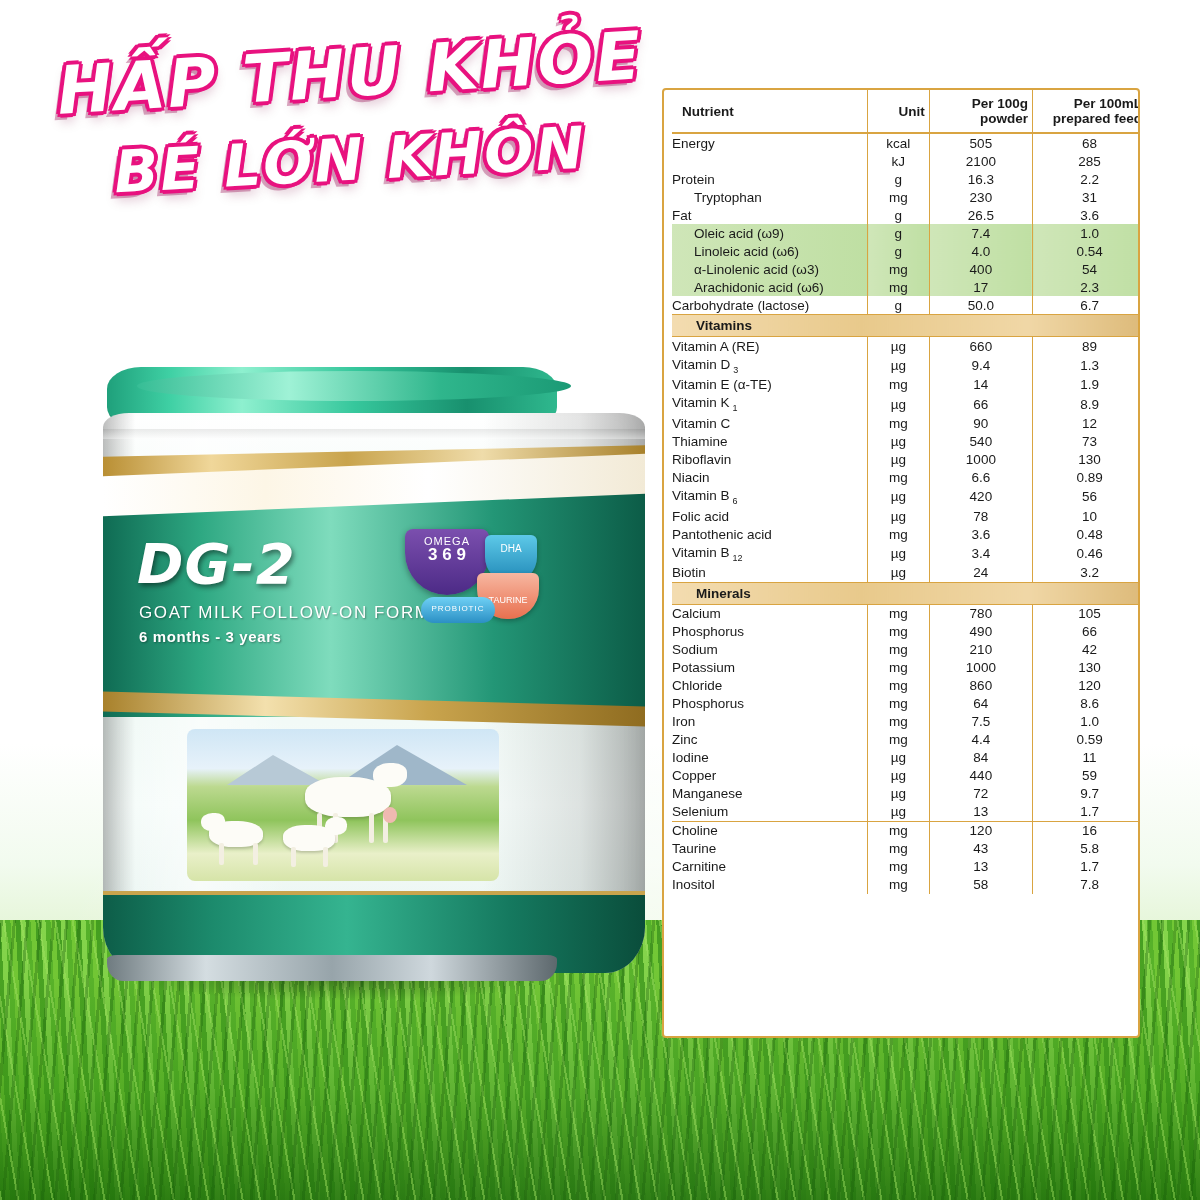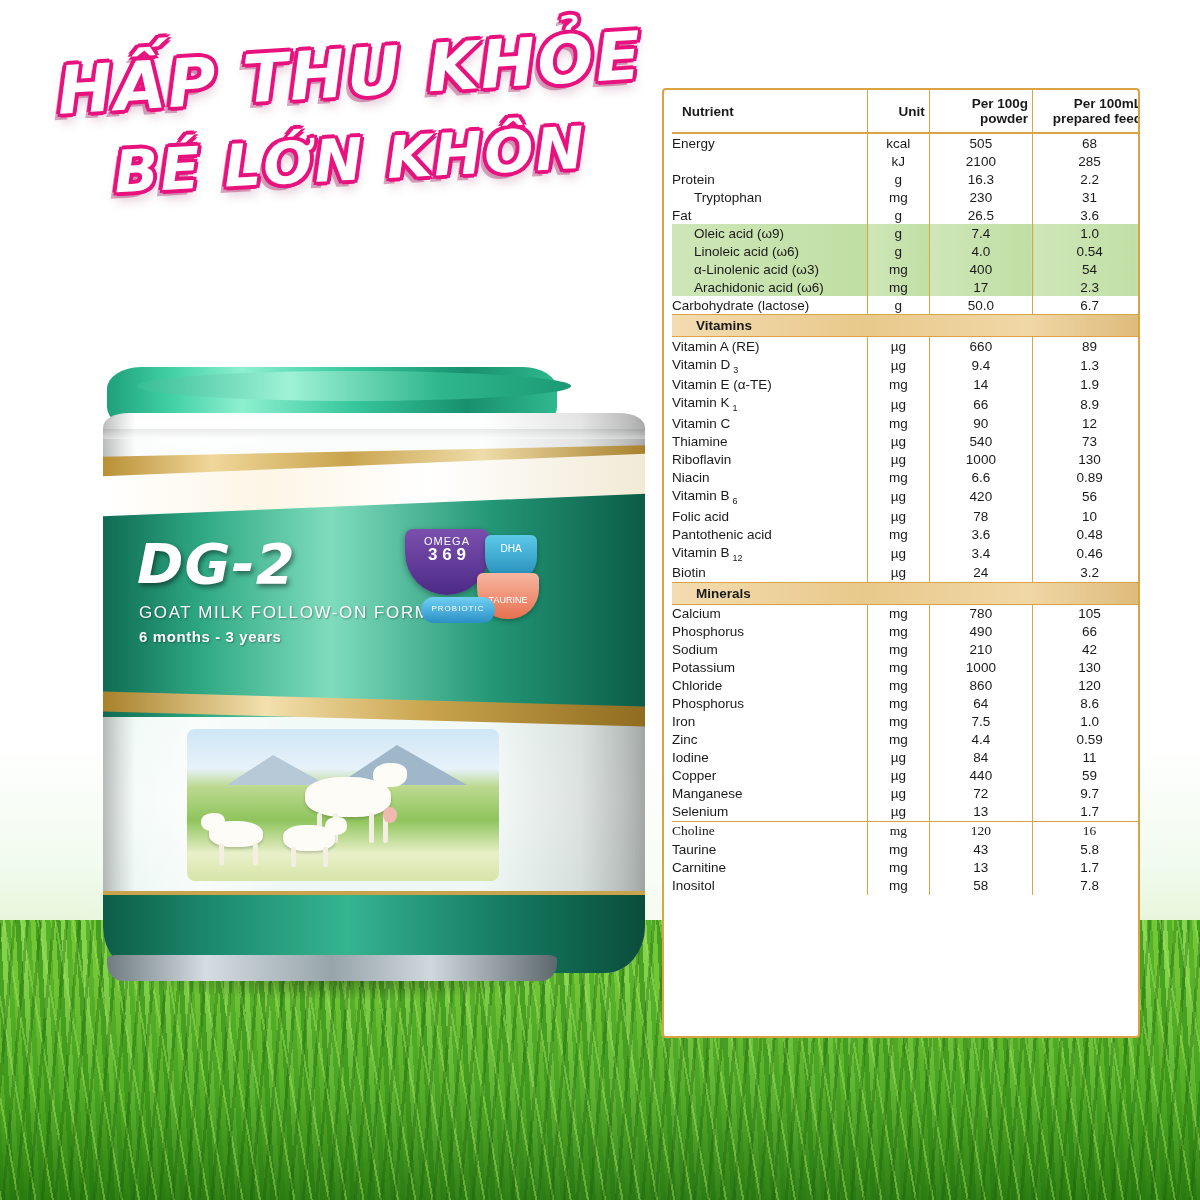--- a/index.html
+++ b/index.html
@@ -209,21 +209,21 @@
   col.c-v1   { width: 104px; }
   col.c-v2   { width: 114px; }
   td.unit, th.unit-h { border-left: 1.5px solid #d9a441; border-right: 1.5px solid #d9a441; }
   td.v2, th.v2-h { border-left: 1.5px solid #d9a441; }
   tr.highlight td { background: linear-gradient(to right, #cfe6b8, #bfdfa3); }
   tr.highlight td.name { font-weight: normal; }
   tr.section td {
     background: linear-gradient(to right, #f3dcb0, #e8c98b 40%, #f0d7a6 75%, #dcb978);
     font-weight: bold; padding: 3px 24px; border-top:1.5px solid #d9a441; border-bottom:1.5px solid #d9a441;
   }
-  tr.rule-top td { border-top: 1.5px solid #d9a441; font-family: Liberation Serif, serif; }
+  tr.rule-top td { border-top: 1.5px solid #d9a441; }
   sub { font-size: 9px; }
   .sp { display:inline-block; width:3px; }
 </style>
 </head>
 <body>
 
 <div id="bg-sky"></div>
 <div id="bg-grass"></div>
 <div id="bg-grass-top"></div>
 

